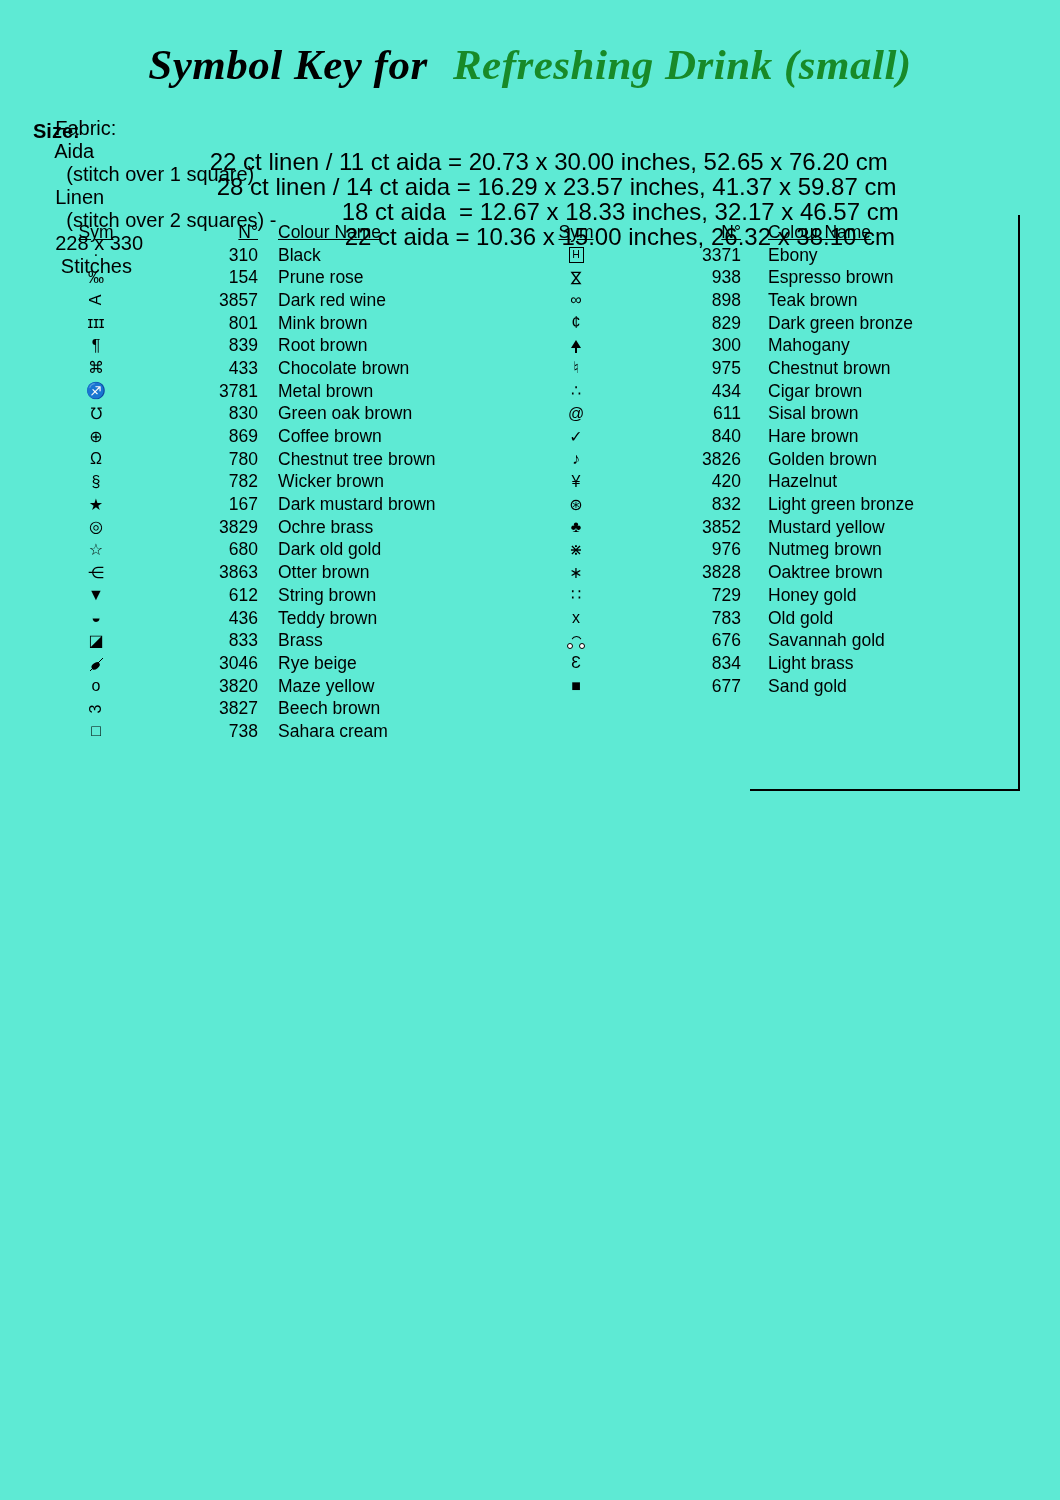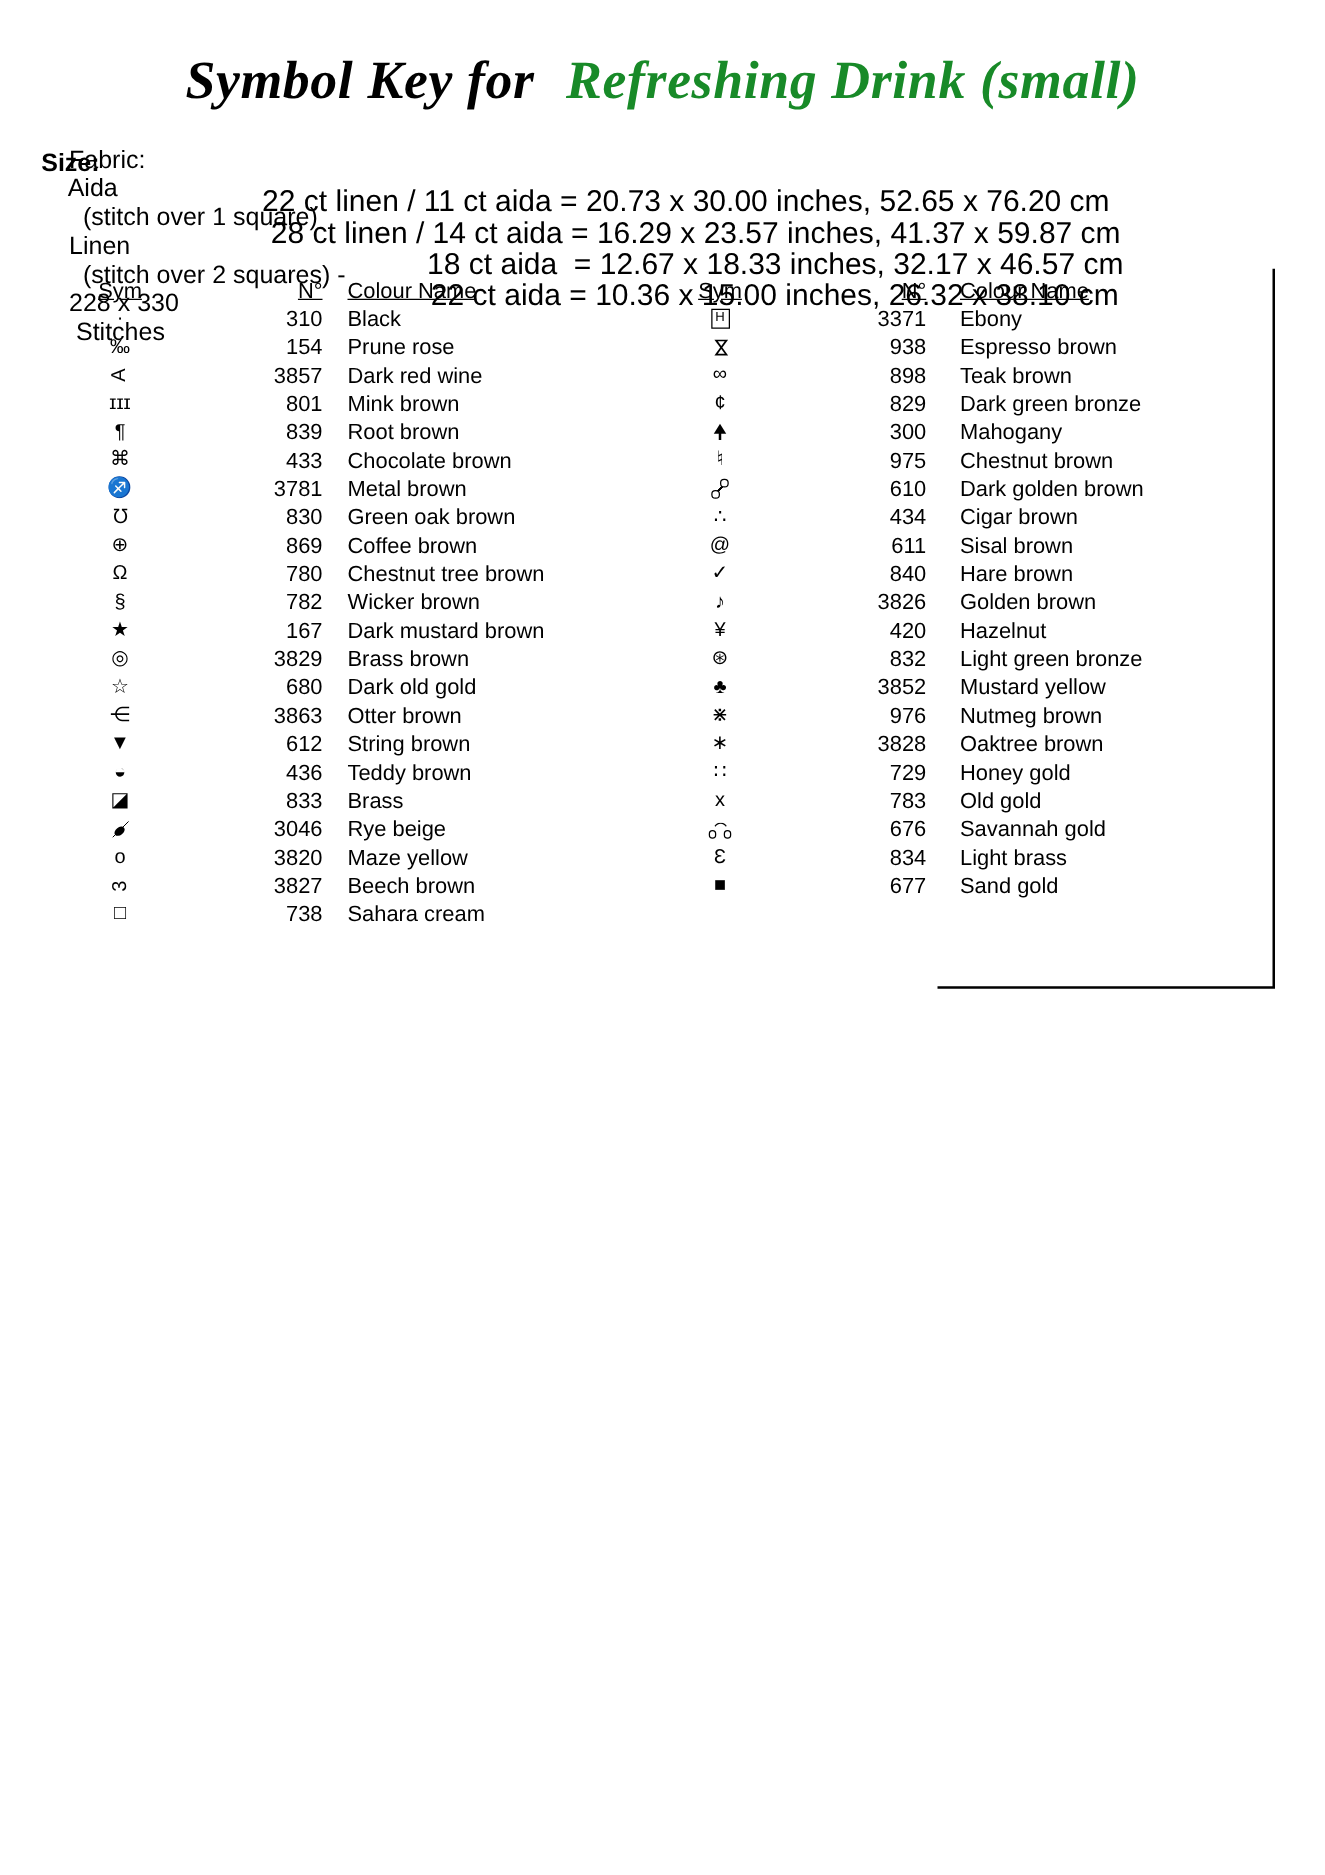--- a/index.html
+++ b/index.html
@@ -1,18 +1,18 @@
 <!DOCTYPE html>
 <html><head>
 <meta charset="utf-8">
 <style>
   html,body{margin:0;padding:0;background:#e8e8e8;}
   .page{
     position:relative;width:1060px;height:1500px;margin:0 auto;
-    background:#ffffff;color:#000;
+    background:#5eead4;color:#000;
     font-family:"Liberation Sans", sans-serif;
     overflow:hidden;
   }
   
   .title{
     position:absolute;top:40px;left:0;width:100%;
     text-align:center;
     font-family:"Liberation Serif", serif;
     font-style:italic;font-weight:bold;
     font-size:43px;letter-spacing:.5px;white-space:nowrap;
@@ -184,21 +184,21 @@
         <span class="cell name">Wicker brown</span>
       </div>
       <div class="krow">
         <span class="cell sym"><span class="glyph">★</span></span>
         <span class="cell num">167</span>
         <span class="cell name">Dark mustard brown</span>
       </div>
       <div class="krow">
         <span class="cell sym"><span class="glyph">◎</span></span>
         <span class="cell num">3829</span>
-        <span class="cell name">Brass brown</span>
+        <span class="cell name">Ochre brass</span>
       </div>
       <div class="krow">
         <span class="cell sym"><span class="glyph">☆</span></span>
         <span class="cell num">680</span>
         <span class="cell name">Dark old gold</span>
       </div>
       <div class="krow">
         <span class="cell sym"><span class="glyph">⋲</span></span>
         <span class="cell num">3863</span>
         <span class="cell name">Otter brown</span>
@@ -270,25 +270,20 @@
         <span class="cell sym"><span class="icon icon-stem-arrow"></span></span>
         <span class="cell num">300</span>
         <span class="cell name">Mahogany</span>
       </div>
       <div class="krow">
         <span class="cell sym"><span class="glyph">♮</span></span>
         <span class="cell num">975</span>
         <span class="cell name">Chestnut brown</span>
       </div>
       <div class="krow">
-        <span class="cell sym"><span class="icon icon-bond"></span></span>
-        <span class="cell num">610</span>
-        <span class="cell name">Dark golden brown</span>
-      </div>
-      <div class="krow">
         <span class="cell sym"><span class="glyph">∴</span></span>
         <span class="cell num">434</span>
         <span class="cell name">Cigar brown</span>
       </div>
       <div class="krow">
         <span class="cell sym"><span class="glyph">@</span></span>
         <span class="cell num">611</span>
         <span class="cell name">Sisal brown</span>
       </div>
       <div class="krow">

